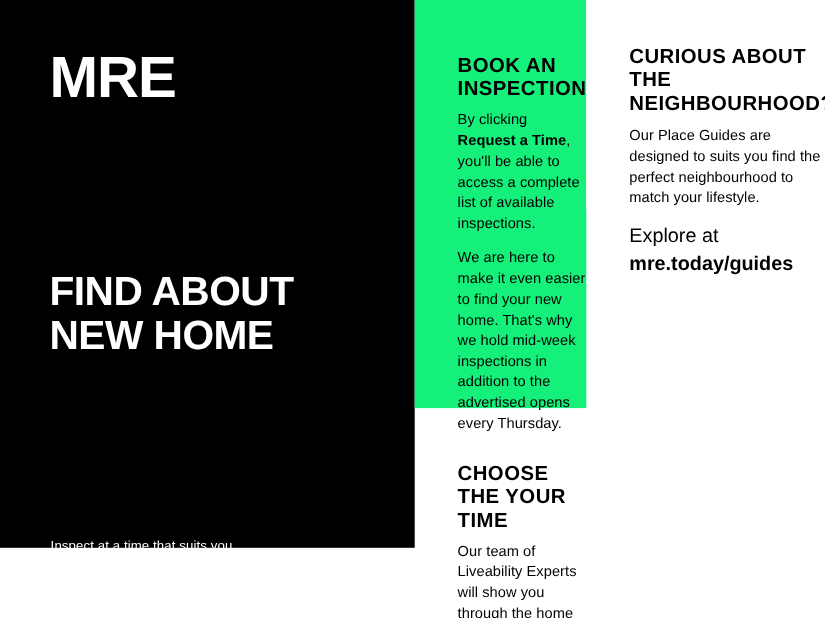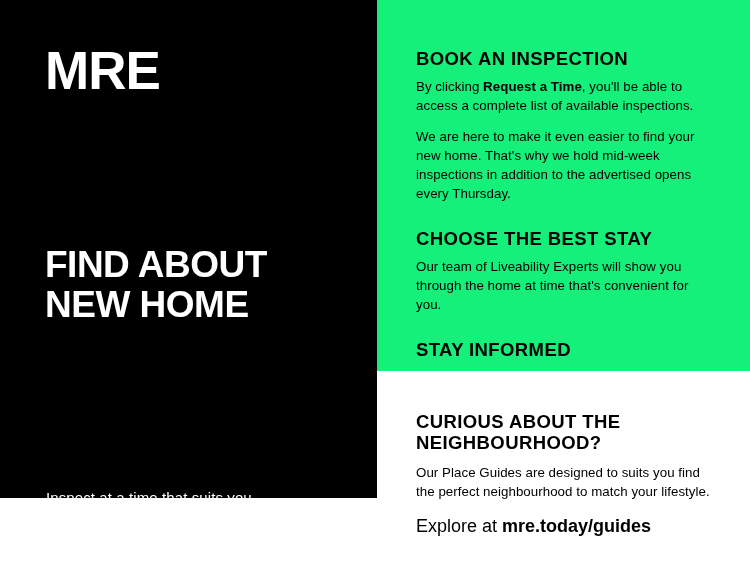--- a/index.html
+++ b/index.html
@@ -47,33 +47,32 @@
     font-weight: bold;
     line-height: 1.08;
     letter-spacing: -0.5px;
     white-space: pre-line;
   }
   .hero-subtext {
     position: absolute;
     left: 46px;
     top: 489px;
     color: #ffffff;
-    font-size: 15px;
+    font-size: 12px;
     font-weight: normal;
     line-height: 1.2;
     letter-spacing: 0.1px;
   }
   
   .right-column {
     position: relative;
     width: 373px;
     height: 562px;
     flex: 0 0 373px;
     display: flex;
-    flex-direction: column;
   }
   .green-section {
     position: relative;
     background: #14F07A;
     height: 371px;
     box-sizing: border-box;
     padding: 48px 0 0 39px;
   }
   .white-section {
     position: relative;
@@ -146,21 +145,21 @@
     <div class="green-section">
 
       <h2 class="sec-title">BOOK AN INSPECTION</h2>
 
       <p class="body-text">
         <span>By clicking </span><b>Request a Time</b><span>, you'll be able to access a complete list of available inspections.</span>
       </p>
 
       <p class="body-text">We are here to make it even easier to find your new home. That's why we hold mid-week inspections in addition to the advertised opens every Thursday.</p>
 
-      <h2 class="sec-title second">CHOOSE THE BEST STAY</h2>
+      <h2 class="sec-title second">CHOOSE THE YOUR TIME</h2>
 
       <p class="body-text">Our team of Liveability Experts will show you through the home at time that's convenient for you.</p>
 
       <h2 class="sec-title third">STAY INFORMED</h2>
 
       <p class="body-text tight">By registering for an inspection, you will be instantly notified of any changes, updates, or cancellations.</p>
     </div>
 
     <div class="white-section">
       <h2 class="neighbourhood-title">CURIOUS ABOUT THE

